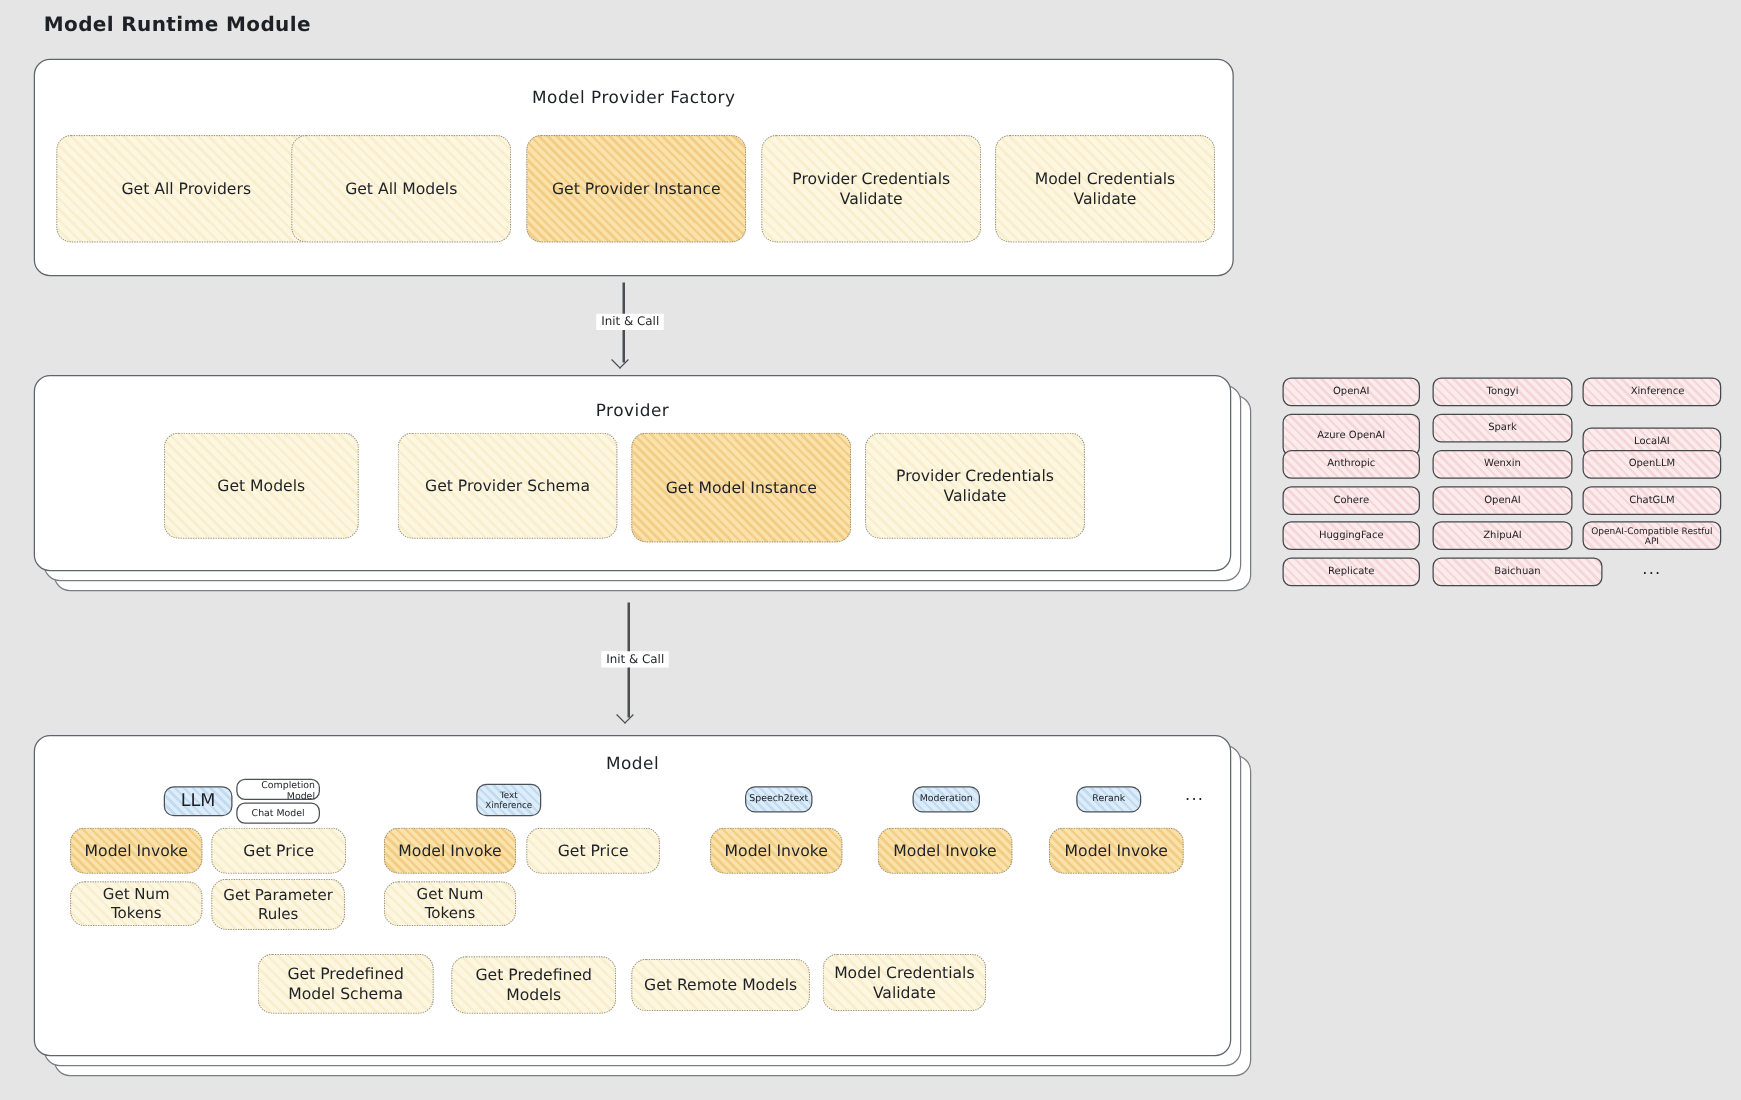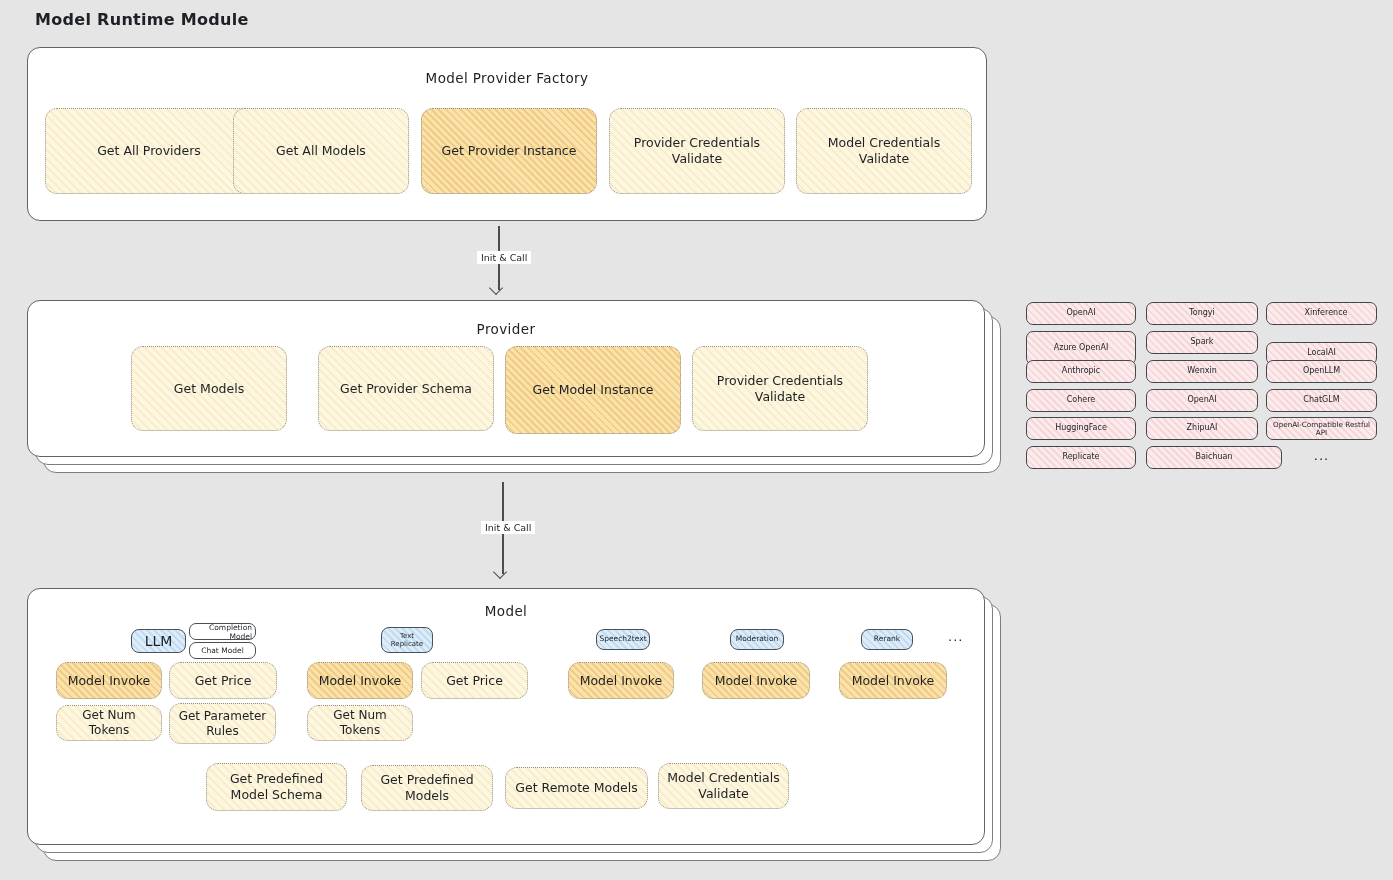--- a/index.html
+++ b/index.html
@@ -125,21 +125,21 @@
   <div class="arrow-label" style="left:481px;top:521px;">Init &amp; Call</div>
 
   <div class="panel-stack" style="left:43px;top:604px;width:956px;height:255px;"></div>
   <div class="panel-stack" style="left:35px;top:596px;width:956px;height:255px;"></div>
   <section class="panel" style="left:27px;top:588px;width:956px;height:255px;">
     <div class="panel-title" style="top:14px;">Model</div>
 
     <div class="tab-blue" style="left:103px;top:40px;width:55px;height:24px;font-size:14px;">LLM</div>
     <div class="tab-white" style="left:161px;top:34px;width:67px;height:17px;">Completion Model</div>
     <div class="tab-white" style="left:161px;top:53px;width:67px;height:17px;">Chat Model</div>
-    <div class="tab-blue" style="left:353px;top:38px;width:52px;height:26px;font-size:7px;">Text Replicate</div>
+    <div class="tab-blue" style="left:353px;top:38px;width:52px;height:26px;font-size:7px;">Text Xinference</div>
     <div class="tab-blue" style="left:568px;top:40px;width:54px;height:21px;">Speech2text</div>
     <div class="tab-blue" style="left:702px;top:40px;width:54px;height:21px;">Moderation</div>
     <div class="tab-blue" style="left:833px;top:40px;width:52px;height:21px;">Rerank</div>
     <div class="dots" style="left:920px;top:40px;">...</div>
 
     <div class="fbtn hl" style="left:28px;top:73px;width:106px;height:37px;">Model Invoke</div>
     <div class="fbtn" style="left:141px;top:73px;width:108px;height:37px;">Get Price</div>
     <div class="fbtn hl" style="left:279px;top:73px;width:106px;height:37px;">Model Invoke</div>
     <div class="fbtn" style="left:393px;top:73px;width:107px;height:37px;">Get Price</div>
     <div class="fbtn hl" style="left:540px;top:73px;width:106px;height:37px;">Model Invoke</div>

